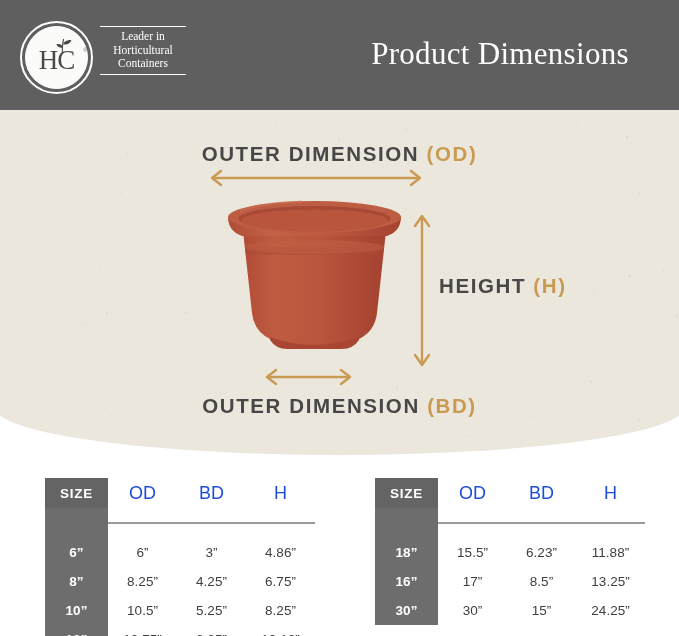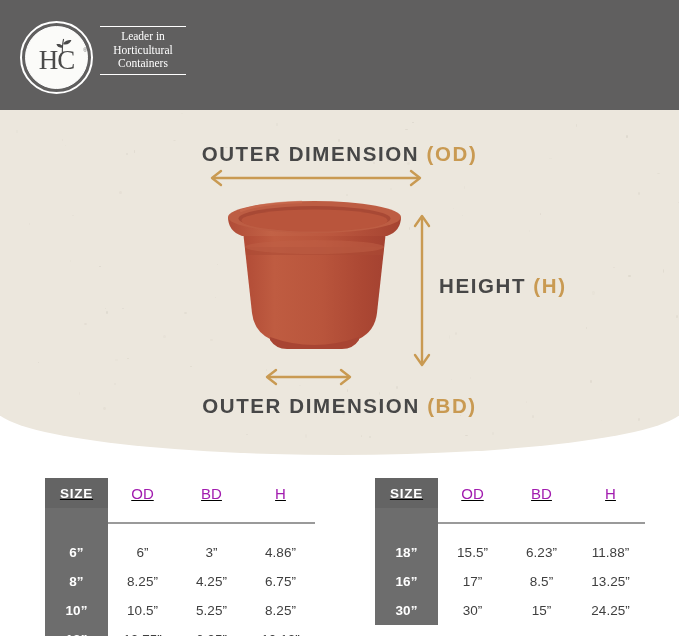--- a/index.html
+++ b/index.html
@@ -98,23 +98,23 @@
   .tbl table { border-collapse: collapse; width: 100%; }
   .tbl th, .tbl td {
     font-size: 13.5px; color: #3f3f3f; text-align: center;
     padding: 0; height: 29px; vertical-align: middle;
   }
   .tbl th.size-head, .tbl td.size-cell {
     background: #6d6d6d; color: #ffffff; font-weight: 700;
     width: 63px; font-size: 13.5px;
   }
   .tbl th.size-head { background: #646464; letter-spacing: 0.8px; }
-  .tbl thead th { font-weight: 400; font-size: 15px; color: #a21caf; }
+  .tbl thead th { font-weight: 400; font-size: 18px; color: #1d4ed8; }
   .tbl thead th.size-head { font-weight: 700; }
-  .tbl thead tr { height: 30px; text-decoration: underline; }
+  .tbl thead tr { height: 30px; }
   .tbl td { font-weight: 400; }
   .tbl .rule-row td { height: 1px; padding: 0; }
   .tbl .hrule {
     height: 1.3px; background: #9a9a9a; width: 100%;
   }
   .col-od, .col-bd, .col-h { width: 69px; }
 </style>
 </head>
 <body>
 
@@ -139,20 +139,21 @@
     <div class="tagline">
       <div class="rule"></div>
       <div class="tl-text">
         <div>Leader in</div>
         <div>Horticultural</div>
         <div>Containers</div>
       </div>
       <div class="rule"></div>
     </div>
 
+    <div class="header-title">Product Dimensions</div>
   </div>
 
   <div class="panel">
     <div class="speckles" id="speckles">
         <span class="speckle" style="left:375px;top:326px;width:1.9px;height:1.5px;opacity:0.34"></span>
         <span class="speckle" style="left:632px;top:25px;width:1.8px;height:3.3px;opacity:0.45"></span>
         <span class="speckle" style="left:466px;top:305px;width:0.6px;height:0.7px;opacity:0.38"></span>
         <span class="speckle" style="left:427px;top:164px;width:2.3px;height:0.7px;opacity:0.17"></span>
         <span class="speckle" style="left:555px;top:48px;width:2.6px;height:0.7px;opacity:0.11"></span>
         <span class="speckle" style="left:596px;top:270px;width:2.2px;height:2.9px;opacity:0.39"></span>

